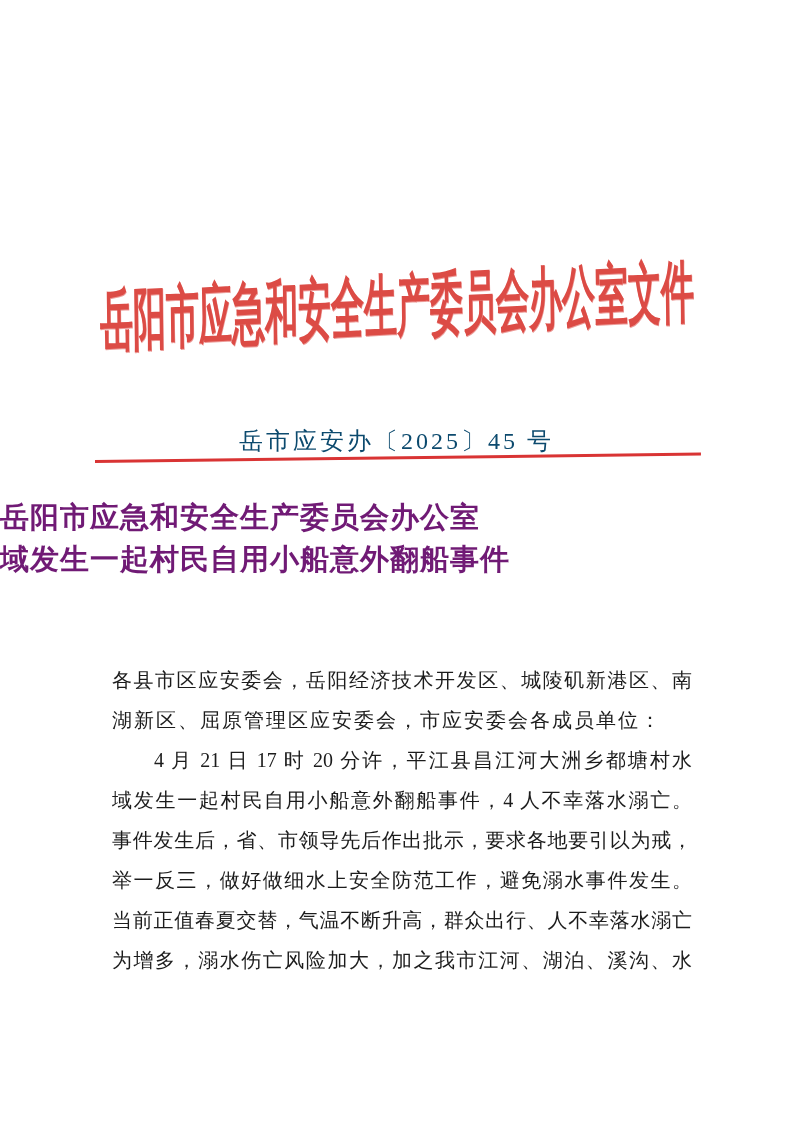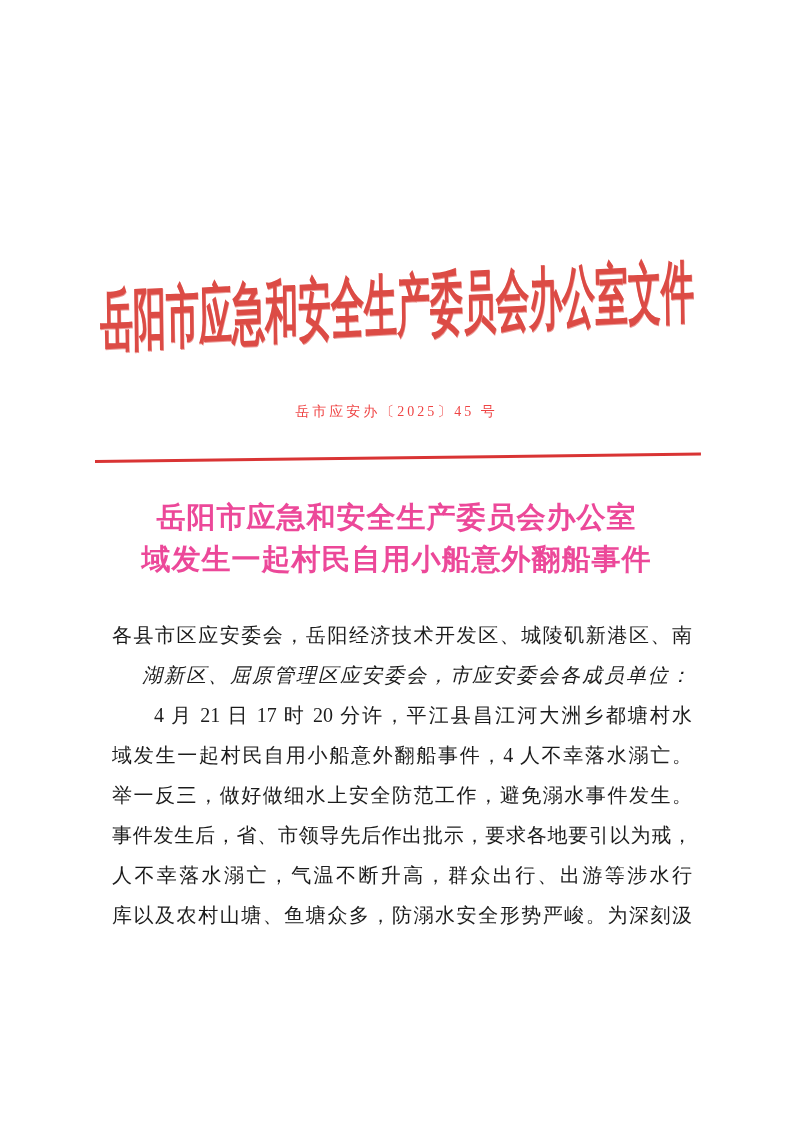--- a/index.html
+++ b/index.html
@@ -36,79 +36,78 @@
     color: #dc4b45;
     white-space: nowrap;
     transform: scaleY(2.05) rotate(-1.4deg);
     transform-origin: center center;
     text-shadow: 0.5px 0.5px 0 rgba(220, 75, 69, 0.55);
   }
 
   
   .doc-number {
     position: absolute;
-    top: 403px;
+    top: 425px;
     left: 0;
     width: 100%;
     text-align: center;
-    font-size: 14px;
+    font-size: 24px;
     letter-spacing: 3px;
-    color: #ef4444;
+    color: #0c4a6e;
   }
 
   
   .red-rule {
     position: absolute;
     top: 460px;
     left: 95px;
     width: 606px;
     height: 3px;
     background: #d93434;
     transform: rotate(-0.7deg);
     transform-origin: left center;
   }
 
   
   .doc-title {
     position: absolute;
     top: 496px;
     left: 0;
     width: 100%;
-    text-align: center;
+    text-align: left;
     font-weight: bold;
     font-size: 29px;
     line-height: 42px;
     letter-spacing: 1px;
-    color: #ec4899;
+    color: #701a75;
   }
 
   
   .doc-body {
     position: absolute;
-    top: 615px;
+    top: 660px;
     left: 112px;
     width: 580px;
     font-size: 20px;
     line-height: 40px;
     color: #1c1c1c;
   }
   .body-line {
     height: 40px;
     white-space: nowrap;
   }
   .body-line.l-justify {
     white-space: normal;
     text-align: justify;
     text-align-last: justify;
     text-justify: inter-character;
   }
   .body-line.l-plain {
-    text-align: right;
+    text-align: left;
     letter-spacing: 2px;
-    font-style: italic;
   }
   .body-line.l-indent {
     padding-left: 42px;
     width: 538px;
   }
 </style>
 </head>
 <body>
 
 <div class="page">
@@ -124,19 +123,19 @@
   <div class="doc-title">
     <div>岳阳市应急和安全生产委员会办公室</div>
     <div>域发生一起村民自用小船意外翻船事件</div>
   </div>
 
   <div class="doc-body">
     <div class="body-line l-justify">各县市区应安委会，岳阳经济技术开发区、城陵矶新港区、南</div>
     <div class="body-line l-plain">湖新区、屈原管理区应安委会，市应安委会各成员单位：</div>
     <div class="body-line l-justify l-indent">4 月 21 日 17 时 20 分许，平江县昌江河大洲乡都塘村水</div>
     <div class="body-line l-justify">域发生一起村民自用小船意外翻船事件，4 人不幸落水溺亡。</div>
+    <div class="body-line l-justify">事件发生后，省、市领导先后作出批示，要求各地要引以为戒，</div>
     <div class="body-line l-justify">举一反三，做好做细水上安全防范工作，避免溺水事件发生。</div>
-    <div class="body-line l-justify">事件发生后，省、市领导先后作出批示，要求各地要引以为戒，</div>
-    <div class="body-line l-justify">人不幸落水溺亡，气温不断升高，群众出行、出游等涉水行</div>
-    <div class="body-line l-justify">库以及农村山塘、鱼塘众多，防溺水安全形势严峻。为深刻汲</div>
+    <div class="body-line l-justify">当前正值春夏交替，气温不断升高，群众出行、人不幸落水溺亡</div>
+    <div class="body-line l-justify">为增多，溺水伤亡风险加大，加之我市江河、湖泊、溪沟、水</div>
   </div>
 
 </div>
 
 </body></html>

